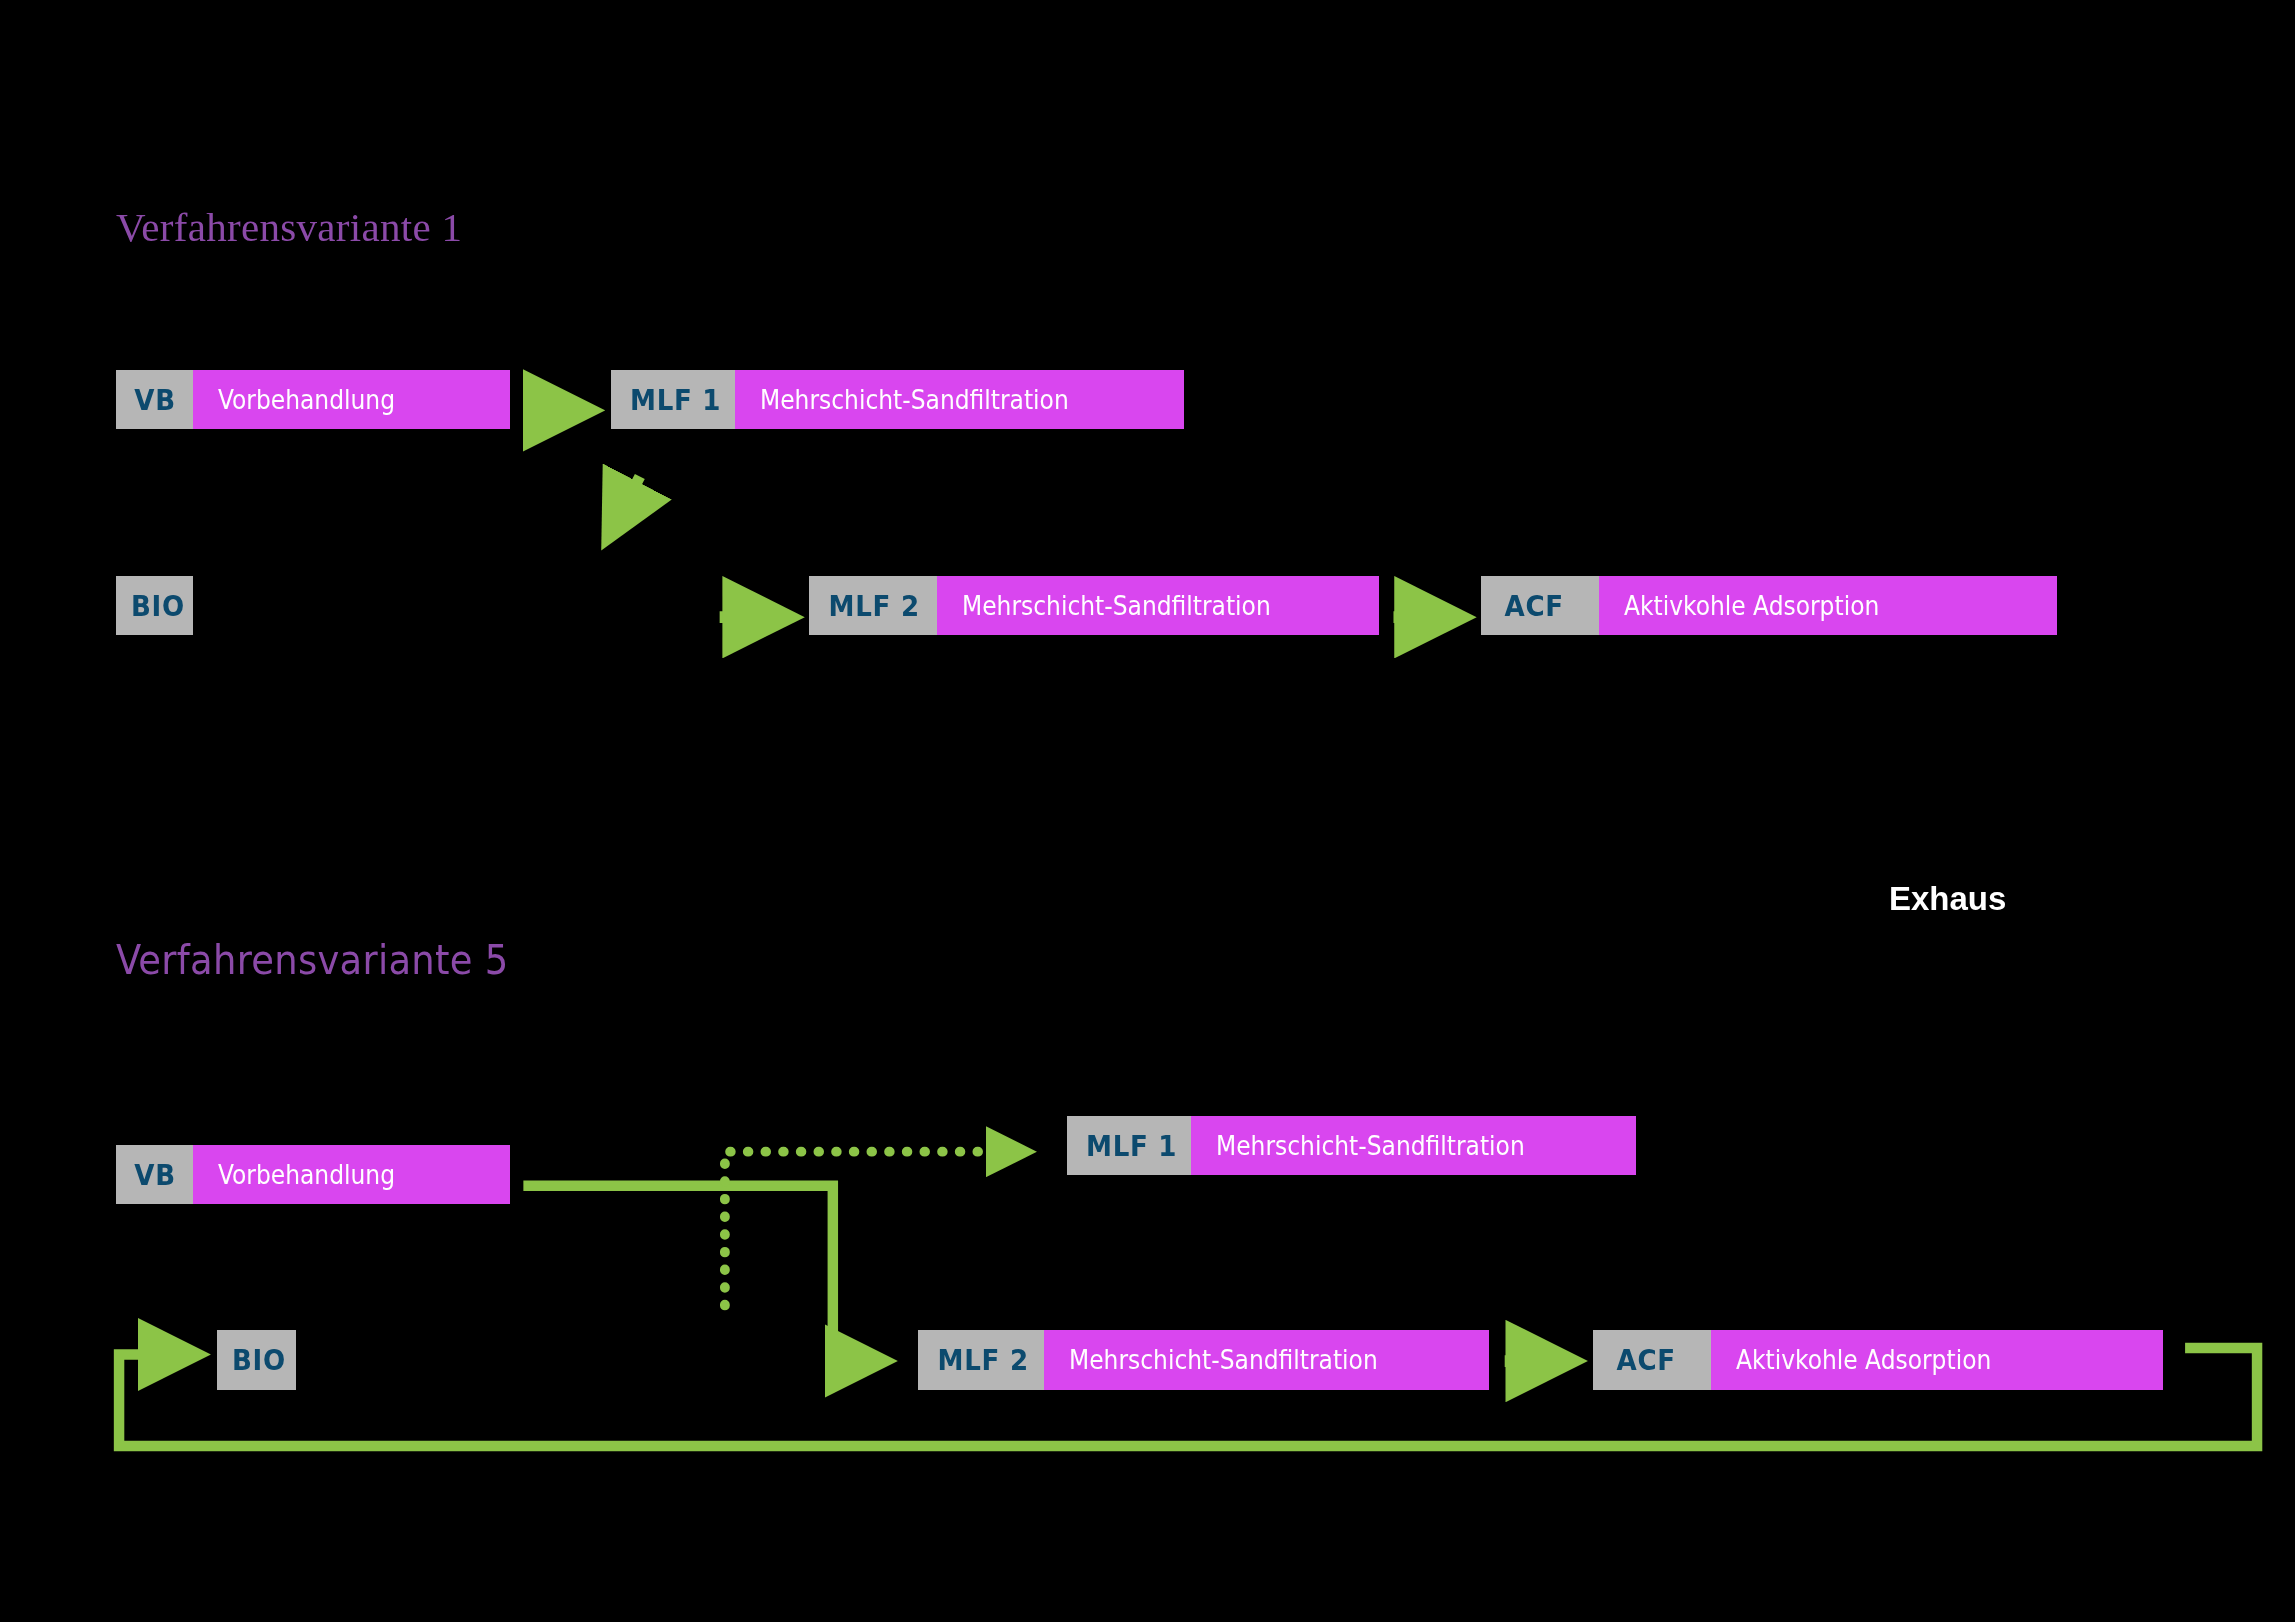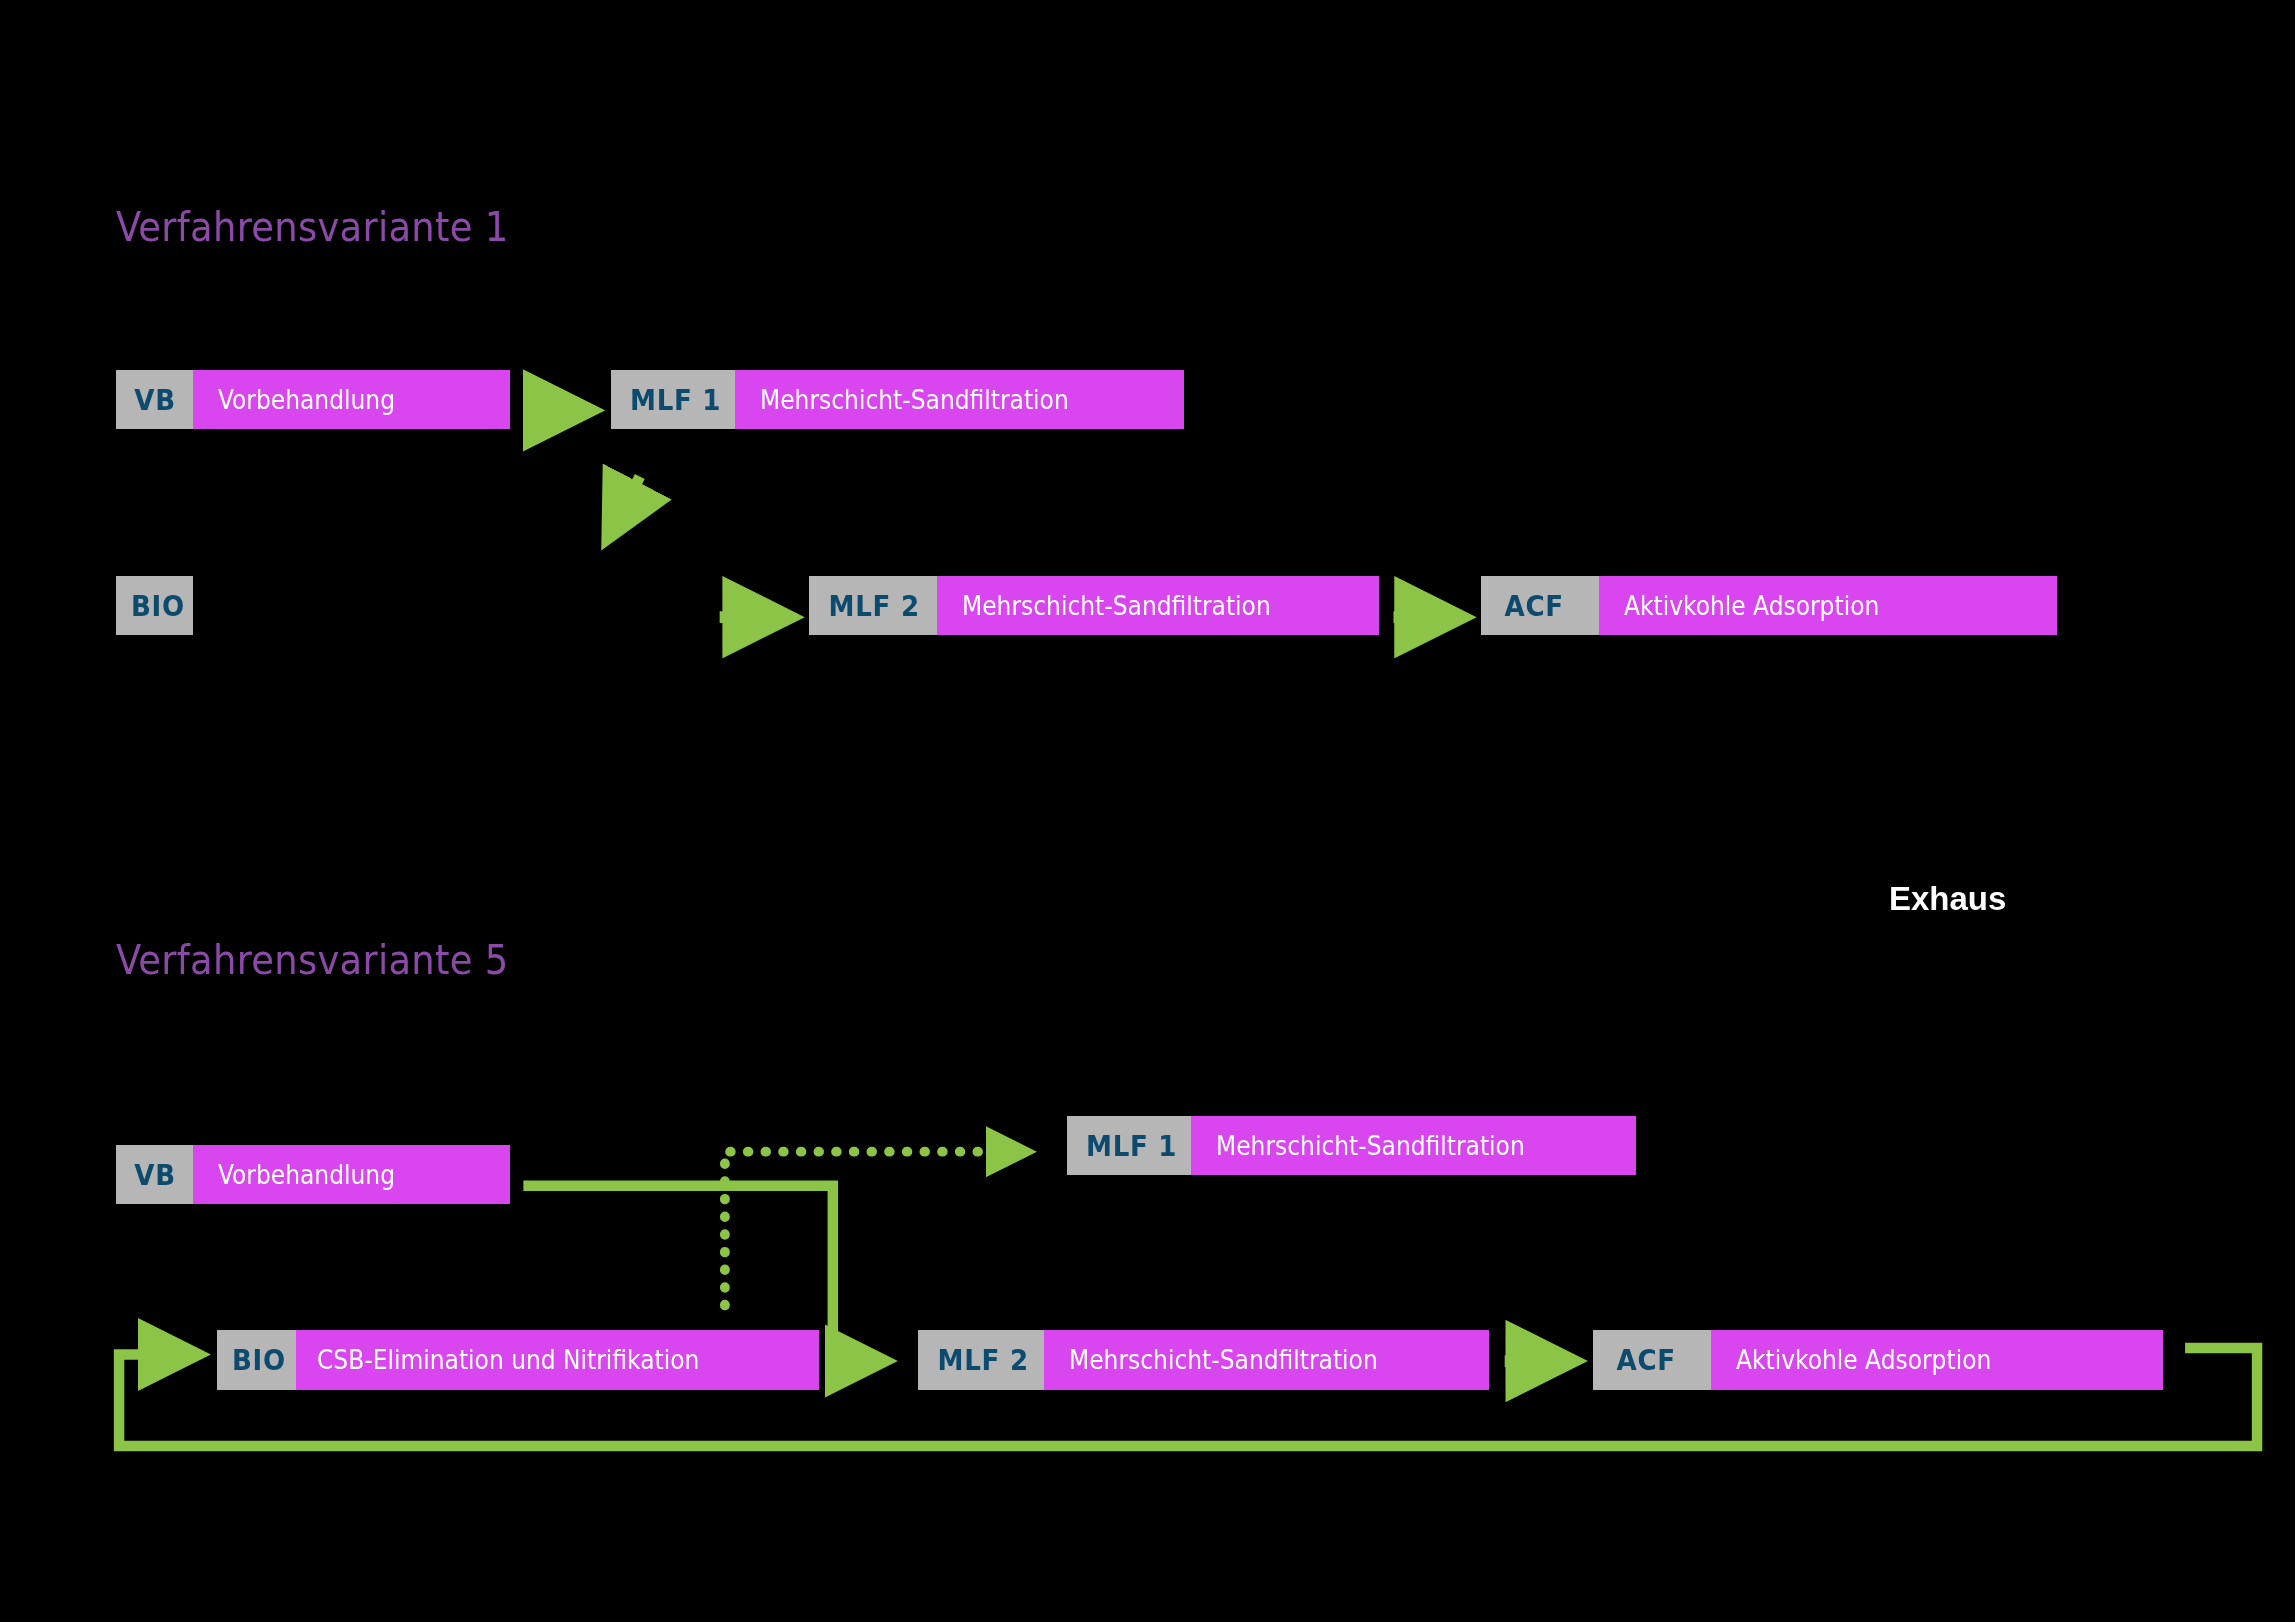--- a/index.html
+++ b/index.html
@@ -47,21 +47,21 @@
     white-space:nowrap;
   }
 
   .svg-layer{position:absolute;left:0;top:0;width:2295px;height:1623px;pointer-events:none;}
 </style>
 </head>
 <body>
 
 <div id="canvas">
 
-  <div class="section-title" style="left:116px; top:203px;">Verfahrensvariante 1</div>
+  <div class="section-title" style="left:116px; top:203px;font-family:Liberation Serif, serif;">Verfahrensvariante 1</div>
 
   <div class="block" style="left:116px; top:370px; height:59px;">
     <div class="tag" style="width:77px; padding-left:18.3px;">VB</div>
     <div class="body" style="width:317px; padding-left:25px;">Vorbehandlung</div>
   </div>
 
   <div class="block" style="left:611px; top:370px; height:59px;">
     <div class="tag" style="width:124px; padding-left:19px;">MLF 1</div>
     <div class="body" style="width:449px; padding-left:25px;">Mehrschicht-Sandfiltration</div>
   </div>
@@ -89,21 +89,20 @@
     <div class="body" style="width:317px; padding-left:25px;">Vorbehandlung</div>
   </div>
 
   <div class="block" style="left:1067px; top:1116px; height:59px;">
     <div class="tag" style="width:124px; padding-left:19px;">MLF 1</div>
     <div class="body" style="width:445px; padding-left:25px;">Mehrschicht-Sandfiltration</div>
   </div>
 
   <div class="block" style="left:217px; top:1330px; height:60px;">
     <div class="tag" style="width:79px; padding-left:15px;">BIO</div>
-    <div class="body" style="width:523px; padding-left:21px;">CSB-Elimination und Nitrifikation</div>
   </div>
 
   <div class="block" style="left:918px; top:1330px; height:60px;">
     <div class="tag" style="width:126px; padding-left:19.6px;">MLF 2</div>
     <div class="body" style="width:445px; padding-left:25px;">Mehrschicht-Sandfiltration</div>
   </div>
 
   <div class="block" style="left:1593px; top:1330px; height:60px;">
     <div class="tag" style="width:118px; padding-left:23.6px;">ACF</div>
     <div class="body" style="width:452px; padding-left:25px;">Aktivkohle Adsorption</div>

